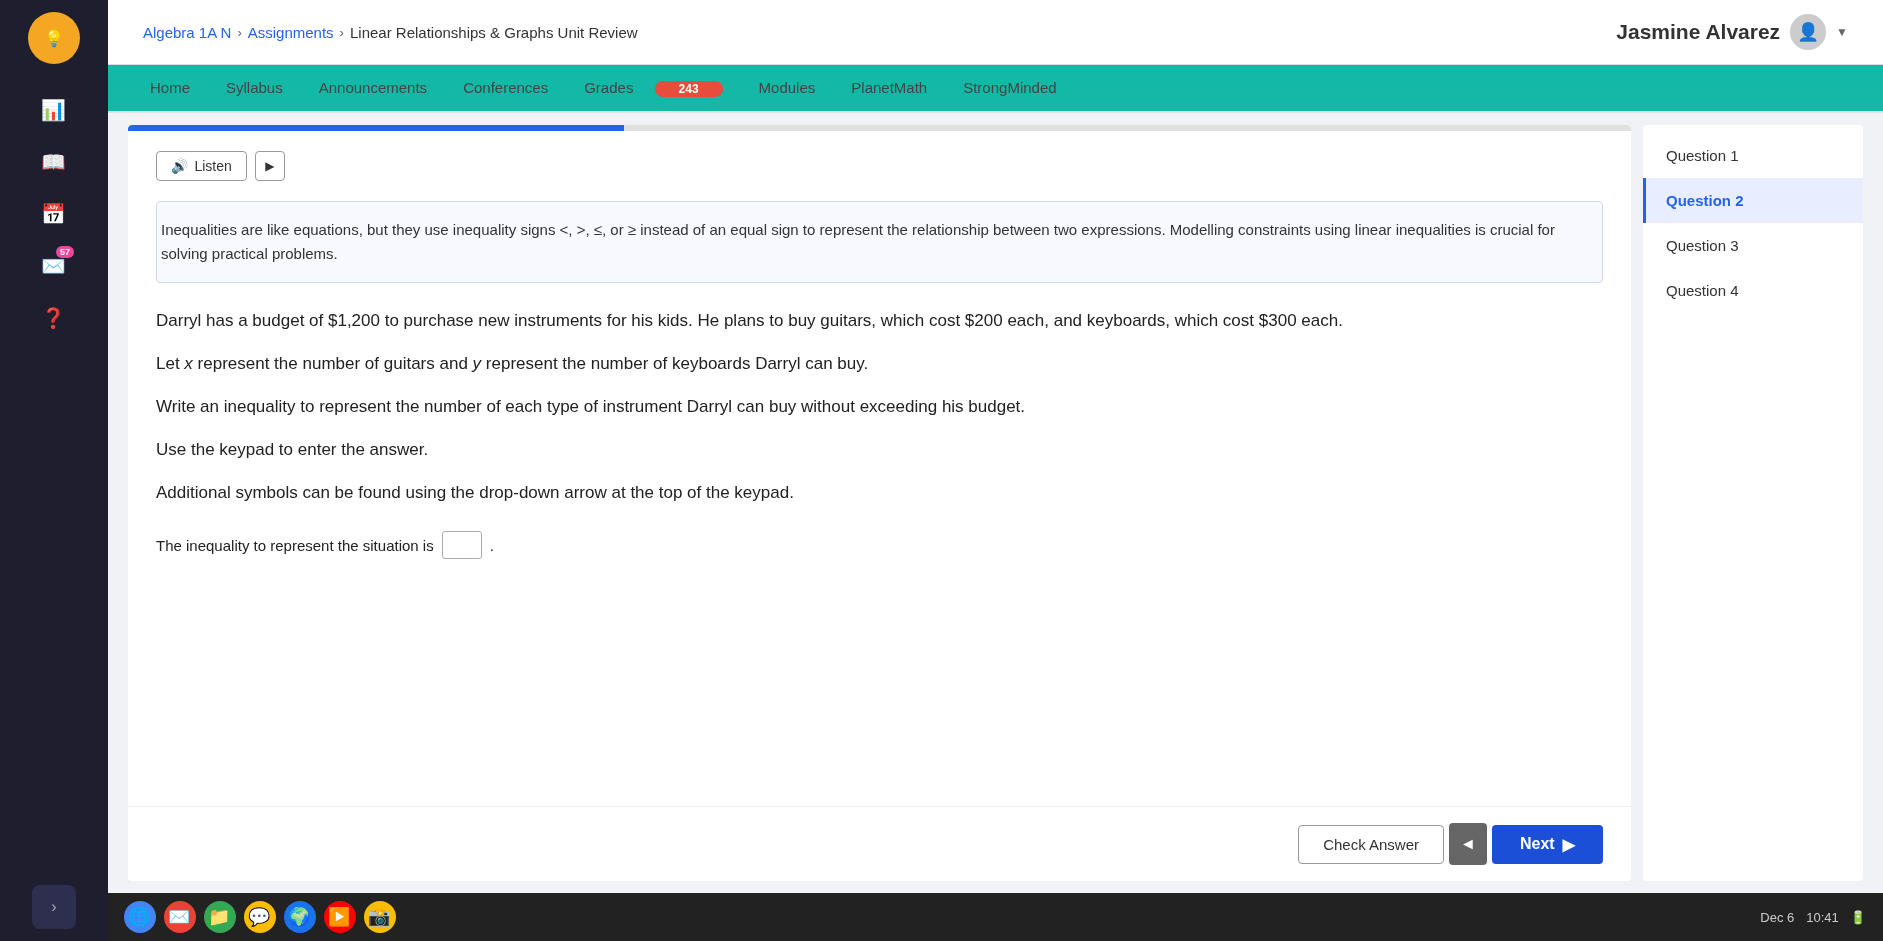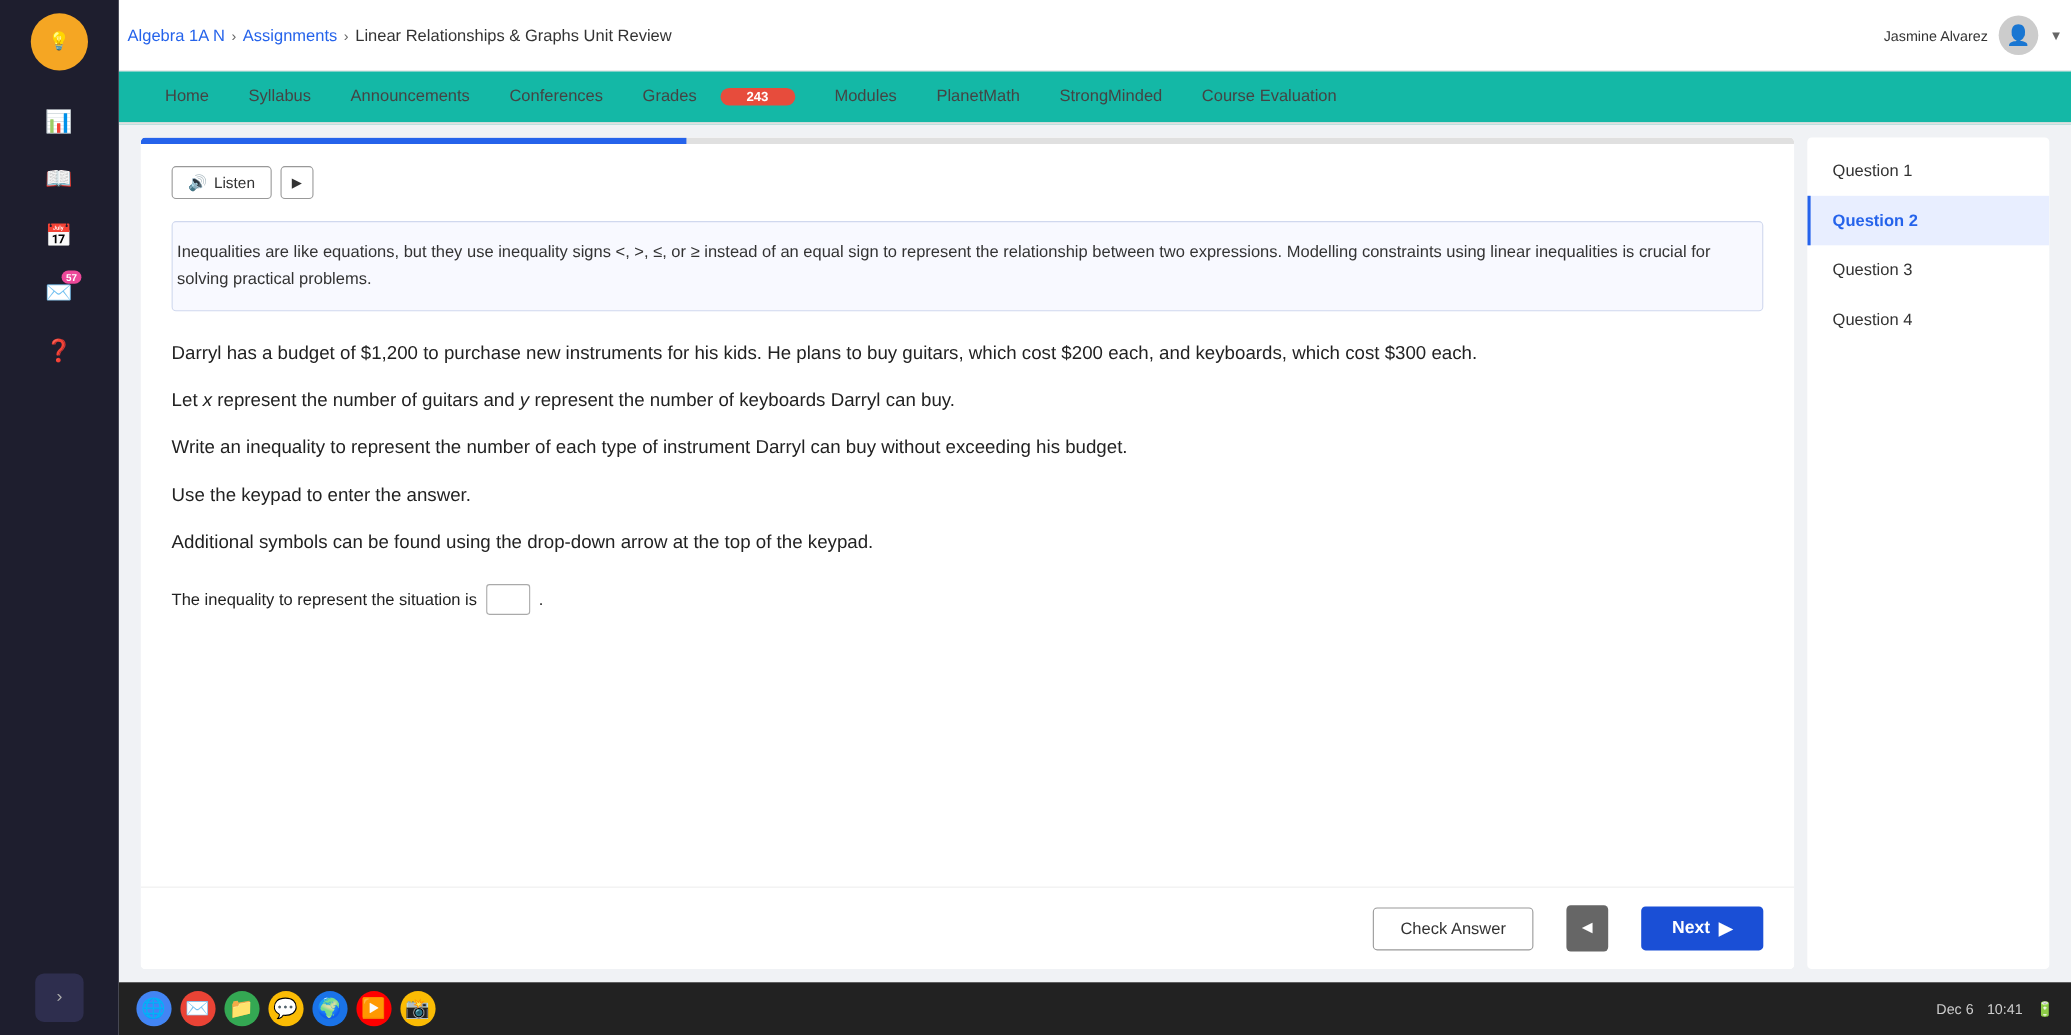--- a/index.html
+++ b/index.html
@@ -75,21 +75,21 @@
       flex: 1;
       background: #f0f2f5;
       display: flex;
       flex-direction: column;
       overflow: hidden;
     }
 
     
     .topbar {
       background: white;
-      padding: 14px 8px;
+      padding: 14px 35px;
       display: flex;
       align-items: center;
       justify-content: space-between;
       border-bottom: 1px solid #ddd;
     }
     .breadcrumb {
       display: flex;
       align-items: center;
       gap: 6px;
       font-size: 15px;
@@ -107,23 +107,23 @@
       color: #333;
       font-weight: 500;
     }
     .user-area {
       display: flex;
       align-items: center;
       gap: 10px;
       cursor: pointer;
     }
     .user-name {
-      font-size: 13px;
-      color: #333;
-      font-weight: 400;
+      font-size: 21px;
+      color: #333;
+      font-weight: 700;
     }
     .user-avatar {
       width: 36px;
       height: 36px;
       background: #ccc;
       border-radius: 50%;
       display: flex;
       align-items: center;
       justify-content: center;
       font-size: 18px;
@@ -270,21 +270,21 @@
     .bottom-actions {
       position: absolute;
       bottom: 0;
       left: 0;
       right: 0;
       background: white;
       padding: 16px 28px;
       display: flex;
       justify-content: flex-end;
       align-items: center;
-      gap: 30px;
+      gap: 5px;
       border-top: 1px solid #eee;
     }
     .check-answer-btn {
       padding: 10px 24px;
       background: white;
       border: 1.5px solid #999;
       border-radius: 4px;
       font-size: 15px;
       cursor: pointer;
       color: #333;
@@ -427,21 +427,20 @@
     <div class="nav-tab">Syllabus</div>
     <div class="nav-tab">Announcements</div>
     <div class="nav-tab">Conferences</div>
     <div class="nav-tab">
       <span>Grades</span>
       <span class="grades-badge">243</span>
     </div>
     <div class="nav-tab">Modules</div>
     <div class="nav-tab">PlanetMath</div>
     <div class="nav-tab">StrongMinded</div>
-    <div class="nav-tab">Course Evaluation</div>
   </div>
 
   <div class="content-area">
 
     <div class="question-panel">
       <div class="progress-bar-container">
         <div class="progress-bar" style="width: 33%"></div>
       </div>
       <div class="question-content">
 

